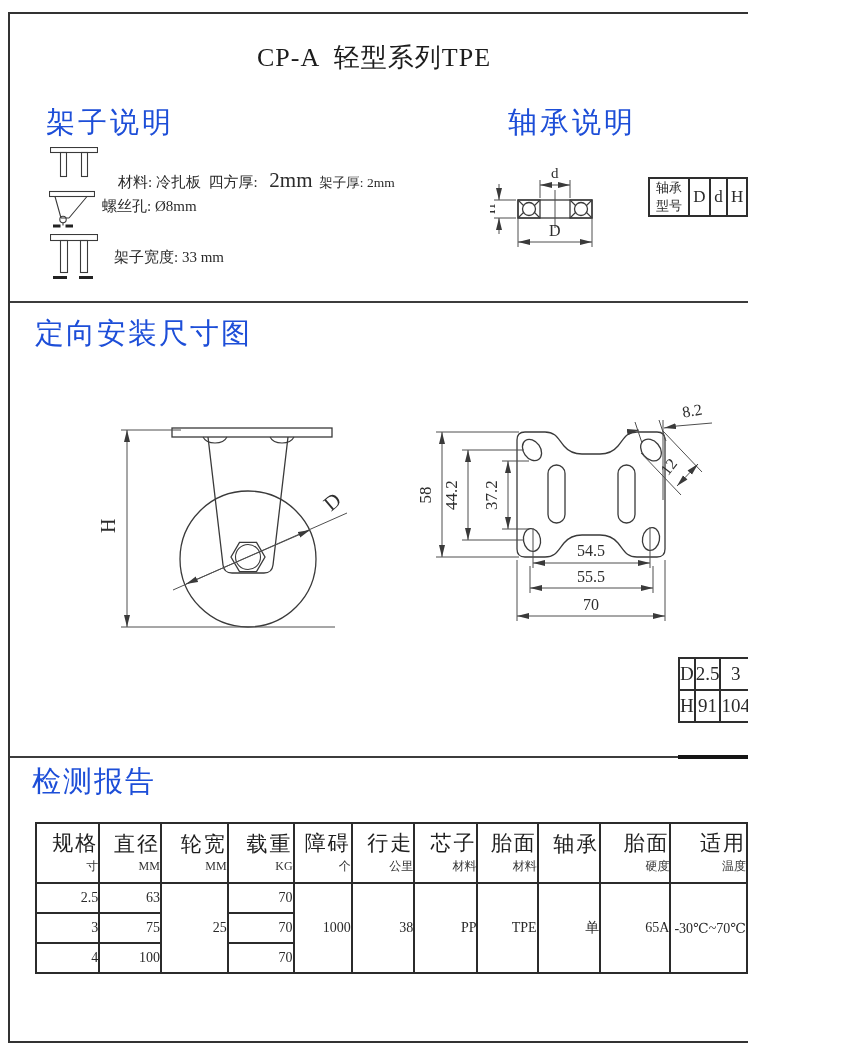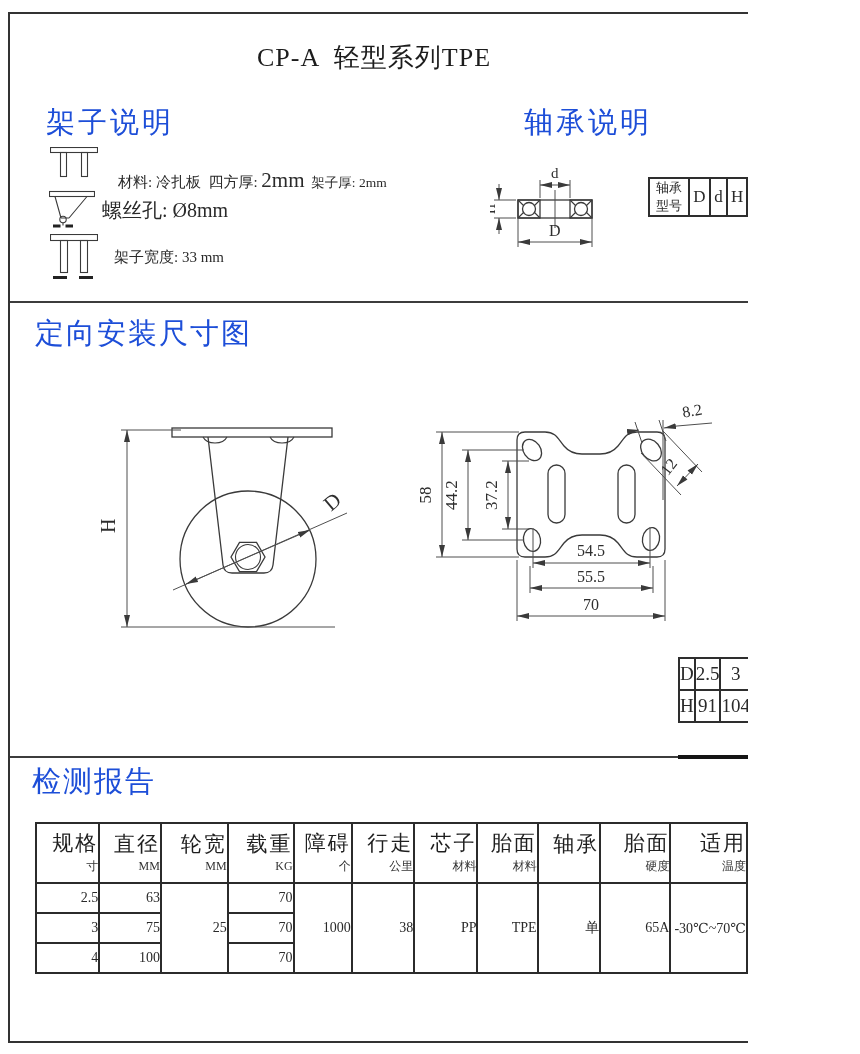--- a/index.html
+++ b/index.html
@@ -7,21 +7,21 @@
         font-family:"Liberation Serif","DejaVu Serif",serif;color:#222;}
   .abs{position:absolute;}
   #frame-border{left:8px;top:12px;width:840px;height:1027px;border:2px solid #333;}
   .divider{height:2px;background:#3c3c3c;}
   .divider-dark{height:4px;background:#151515;}
   #page-title{left:0;right:0;top:40px;text-align:center;font-size:26px;letter-spacing:1px;white-space:pre;color:#1c1c1c;}
   .h1{font-size:29px;letter-spacing:3px;color:#1d4ed8;white-space:pre;}
   .spec-line{white-space:pre;color:#2a2a2a;}
   .spec-line .s15{font-size:15px;}
   .spec-line .s13{font-size:13.5px;}
-  .spec-line .big2{font-size:21px;}
+  .spec-line .big2{font-size:21px;margin-left:8px;}
   
   table{border-collapse:collapse;table-layout:fixed;}
   .bearing-table td{border:2px solid #2e2e2e;text-align:center;padding:0;color:#2a2a2a;}
   .bearing-table .bt-model-h{font-size:13px;}
   .bearing-table .bt-hdr{font-size:17px;}
   .bearing-table .bt-val{font-size:18px;}
   
   .dh-table td{border:2px solid #2e2e2e;text-align:center;padding:0;font-size:19px;color:#2a2a2a;}
   
   .report-table{font-family:"Liberation Serif","DejaVu Serif",serif;}
@@ -57,31 +57,31 @@
     <span class="s15">材料: 冷扎板  四方厚: </span><span class="big2">2mm</span><span class="s13">  架子厚: 2mm</span>
   </div>
 
   <svg class="abs" style="left:49px;top:185px;" width="46" height="44">
     <rect class="pt" x="0.5" y="6.5" width="45" height="5"></rect>
     <path class="pt" d="M6 11.5 L12 33 M38 11.5 L20 33 M12 33 L20 33"></path>
     <circle class="pt" cx="14" cy="34.5" r="3.2"></circle>
     <path class="pt" d="M14 37.7 L14 40.5"></path>
     <path class="thick" d="M4 41 L11.5 41 M16.5 41 L24 41"></path>
   </svg>
-  <div class="abs spec-line s15" style="left:102px;top:197px;font-size:20px;">螺丝孔: Ø8mm</div>
+  <div class="abs spec-line s15" style="left:102px;top:197px;font-size:15px;">螺丝孔: Ø8mm</div>
 
   <svg class="abs" style="left:50px;top:234px;" width="48" height="48">
     <rect class="pt" x="0.5" y="0.5" width="47" height="6"></rect>
     <rect class="pt" x="10.5" y="6.5" width="7" height="32"></rect>
     <rect class="pt" x="30.5" y="6.5" width="7" height="32"></rect>
     <path class="thick" d="M3 43.5 L17 43.5 M29 43.5 L43 43.5"></path>
   </svg>
   <div class="abs spec-line s15" style="left:102px;top:248px;font-size:15px;margin-left:12px;">架子宽度: 33 mm</div>
 
-  <div class="abs h1" style="left:524px;top:103px;text-align:right;">轴承说明</div>
+  <div class="abs h1" style="left:508px;top:103px;text-align:right;">轴承说明</div>
 
   <svg class="abs" style="left:490px;top:158px;" width="115" height="95">
     <defs>
       <marker id="mB" viewBox="0 0 12 8" markerWidth="12" markerHeight="8" refX="12" refY="4" orient="auto-start-reverse" markerUnits="userSpaceOnUse">
         <path d="M0 1 L12 4 L0 7 Z" fill="#3a3a3a"></path>
       </marker>
     </defs>
     <rect class="p" x="28" y="42" width="74" height="18"></rect>
     <rect class="p" x="28" y="42" width="22" height="18"></rect>
     <rect class="p" x="80" y="42" width="22" height="18"></rect>

